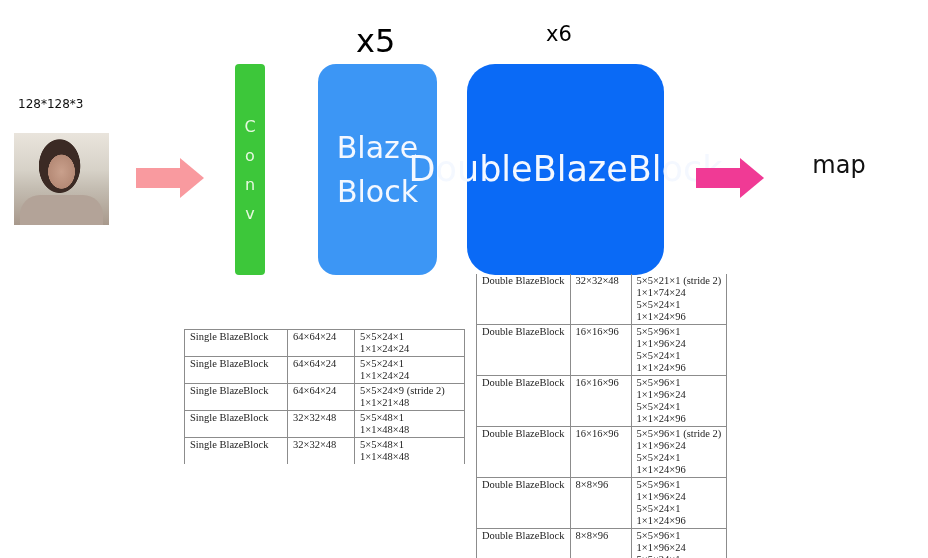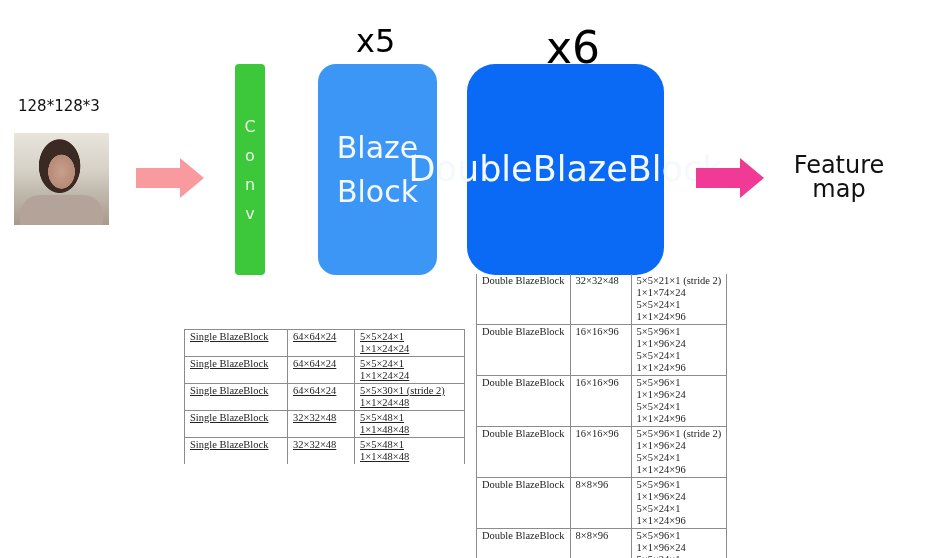--- a/index.html
+++ b/index.html
@@ -4,21 +4,21 @@
 <style>
   html, body { margin: 0; padding: 0; }
   body {
     width: 928px; height: 558px; position: relative; overflow: hidden;
     background: #ffffff;
     font-family: "DejaVu Sans", sans-serif;
   }
   .abs { position: absolute; text-align: center; }
 
   
-  #input-label { left: 18px; top: 97px; font-size: 15px; color: #111; }
+  #input-label { left: 18px; top: 97px; font-size: 12px; color: #111; }
   #input-image {
     left: 14px; top: 133px; width: 95px; height: 92px;
     background:
       radial-gradient(ellipse 22px 28px at 50% 42%, #c9a08c 0%, #b58a76 60%, rgba(0,0,0,0) 62%),
       radial-gradient(ellipse 34px 44px at 48% 36%, #3b2a24 0%, #3b2a24 60%, rgba(0,0,0,0) 62%),
       linear-gradient(180deg, #e9e4dc 0%, #d7d2c8 40%, #c4bdb2 60%, #a8998c 100%);
     overflow: hidden;
   }
   #input-image .jacket {
     position: absolute; left: 6px; bottom: 0; width: 83px; height: 30px;
@@ -53,21 +53,21 @@
   
   #blaze-repeat { left: 356px; top: 22px; font-size: 32px; color: #000; }
   #blaze-block {
     left: 318px; top: 64px; width: 119px; height: 211px;
     background: #3c96f5; border-radius: 18px;
     display: flex; flex-direction: column; align-items: center; justify-content: center;
     color: #f4f8ff; font-size: 30px; line-height: 44px;
   }
 
   
-  #double-repeat { left: 546px; top: 22px; font-size: 44px; color: #000; }
+  #double-repeat { left: 546px; top: 22px; font-size: 21px; color: #000; }
   #double-block {
     left: 467px; top: 64px; width: 197px; height: 211px;
     background: #0a6af6; border-radius: 28px;
     display: flex; flex-direction: row; align-items: center; justify-content: center;
     color: #f4f8ff; font-size: 35px; line-height: 51px;
   }
 
   
   #output-label {
     left: 786px; top: 153px; width: 106px; text-align: center;
@@ -82,21 +82,21 @@
   table.spec td {
     border: 1px solid #8c8c8c; vertical-align: top;
     padding: 1px 5px; line-height: 12px; white-space: nowrap;
   }
   table.spec td.c0 { border-left: 1px solid #8c8c8c; }
   #single-table { left: 184px; top: 329px; }
   #single-table td.c0 { width: 92px; }
   #single-table td.c1 { width: 56px; }
   #single-table td.c2 { width: 99px; }
   #single-table tr:last-child td { border-bottom: none; }
-  #single-table tr td { height: 24px; text-decoration: underline; }
+  #single-table tr td { height: 24px; }
 
   #double-table { left: 476px; top: 274px; }
   #double-table td.c0 { width: 76px; }
   #double-table td.c1 { width: 50px; }
   #double-table td.c2 { width: 83px; }
   #double-table tr td { height: 44px; }
   #double-table tr:first-child td { border-top: none; }
 </style>
 </head>
 <body>
@@ -130,21 +130,20 @@
   <span>Blaze</span>
   <span>Block</span>
 </div>
 
 <div id="arrow-out" class="abs arrow">
   <div class="shaft"></div>
   <div class="head"></div>
 </div>
 
 <div id="output-label" class="abs">
-  <div>Feature</div>
   <div>map</div>
 </div>
 
 <table id="single-table" class="spec">
   <tbody id="single-body">
       <tr>
         <td class="c0">Single BlazeBlock</td>
         <td class="c1">64×64×24</td>
         <td class="c2">
           <div>5×5×24×1</div>
@@ -156,22 +155,22 @@
         <td class="c1">64×64×24</td>
         <td class="c2">
           <div>5×5×24×1</div>
           <div>1×1×24×24</div>
         </td>
       </tr>
       <tr>
         <td class="c0">Single BlazeBlock</td>
         <td class="c1">64×64×24</td>
         <td class="c2">
-          <div>5×5×30×1 (stride 2)</div>
-          <div>1×1×24×48</div>
+          <div>5×5×24×9 (stride 2)</div>
+          <div>1×1×21×48</div>
         </td>
       </tr>
       <tr>
         <td class="c0">Single BlazeBlock</td>
         <td class="c1">32×32×48</td>
         <td class="c2">
           <div>5×5×48×1</div>
           <div>1×1×48×48</div>
         </td>
       </tr>

